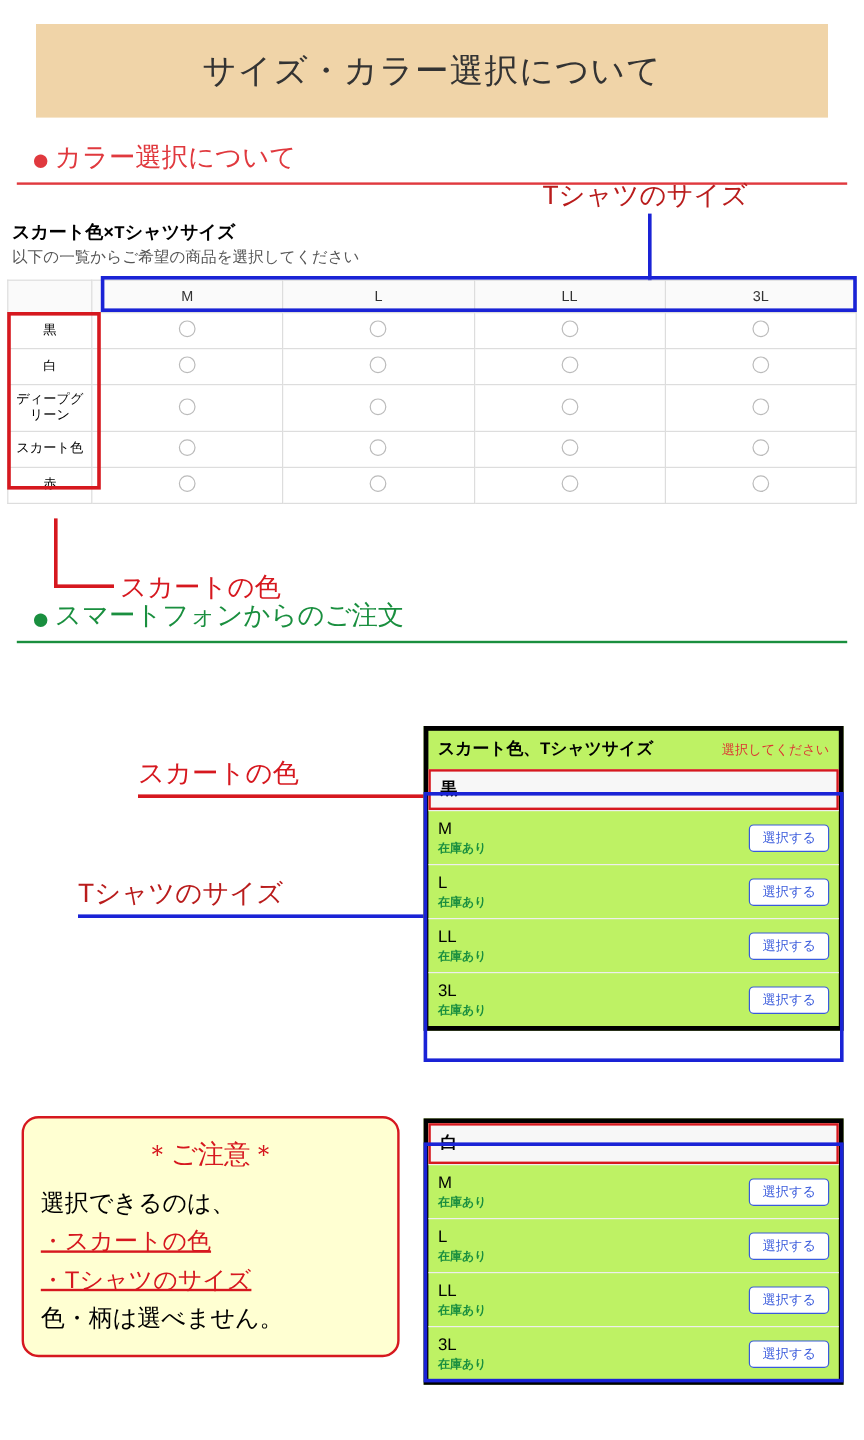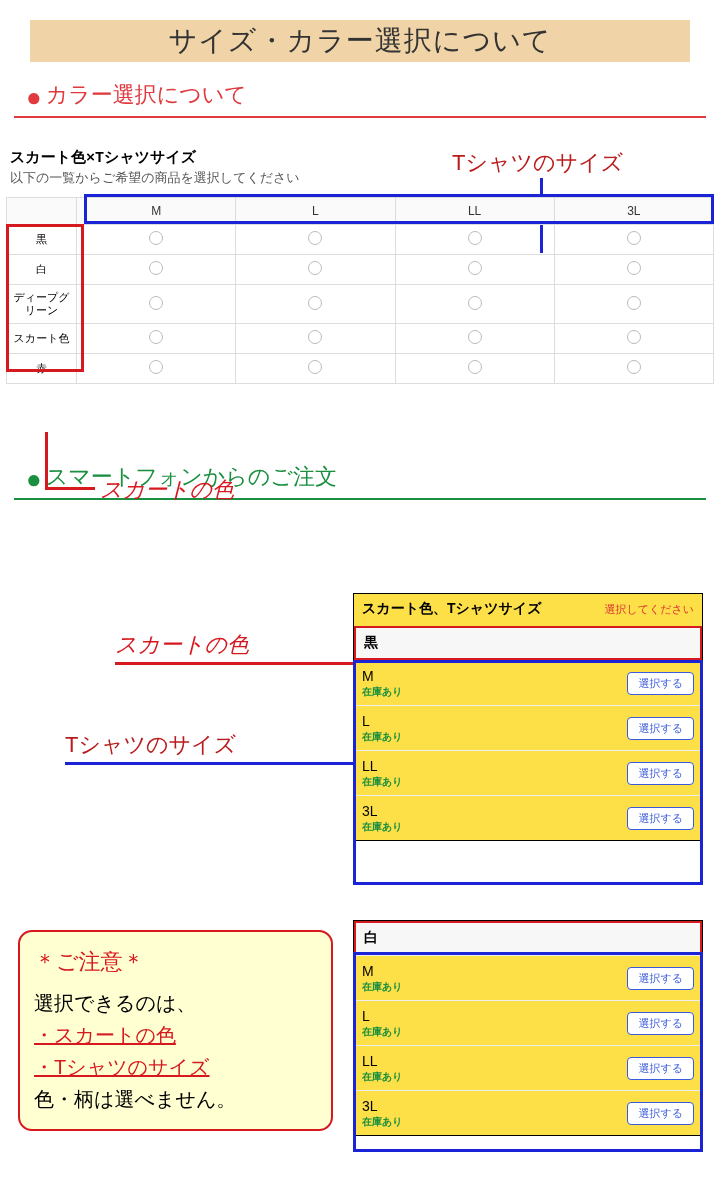--- a/index.html
+++ b/index.html
@@ -11,58 +11,59 @@
     color: #000;
     position: relative;
     overflow: hidden;
   }
   .title-banner {
     margin: 20px 30px 0 30px;
     background: #f0d4a8;
     text-align: center;
     font-size: 28px;
     letter-spacing: 1px;
-    padding: 2px 0;
+    padding: 20px 0;
     color: #333;
   }
   .section-heading {
     font-size: 22px;
     padding: 18px 0 6px 12px;
     display: flex;
     align-items: center;
   }
   .sec-red { color: #e0393e; border-bottom: 2px solid #e0393e; margin: 0 14px; }
   .sec-green { color: #1a8f3f; border-bottom: 2px solid #1a8f3f; margin: 0 14px; }
   .bullet { font-size: 26px; line-height: 1; margin-right: 4px; position: relative; top:2px; }
   .callout {
     position: absolute;
     font-size: 22px;
   }
   .callout.blue { color: #b91c1c; }
-  .callout.red { color: #d6181f; font-style: italic; }
+  .callout.red { color: #d6181f; }
 
   
   .pc-block { margin: 30px 6px 0 6px; position: relative; }
   .pc-title { font-size: 15px; font-weight: bold; padding-left: 4px; font-family: Liberation Mono, monospace; }
   .pc-sub { font-size: 13px; color: #555; padding: 2px 0 10px 4px; }
   table.matrix { width: 100%; border-collapse: collapse; font-size: 12px; }
   table.matrix th, table.matrix td { border: 1px solid #ddd; text-align: center; padding: 6px 2px; }
   table.matrix th { background: #fafafa; font-weight: normal; color:#333;}
   .rowlabel { width: 70px; font-size: 11px; line-height: 1.2; }
   .rad { display:inline-block; width:14px;height:14px;border:1px solid #bbb;border-radius:50%; }
   .overlay-blue-top {
     position:absolute; border:3px solid #1a23d6; pointer-events:none;
   }
   .overlay-red-left {
     position:absolute; border:3px solid #d6181f; pointer-events:none;
   }
   .sp-panel {
     position: absolute;
-    border: 1px solid #000000;
-    background: #fde047;
+    border: 4px solid #000000;
+    background: #bef264;
+    margin-top: 12px;
   }
   .sp-title-row { display:flex; justify-content:space-between; align-items:center; padding: 6px 8px 8px 8px; }
   .sp-title { font-weight: bold; font-size: 14px; }
   .sp-please { color:#d33; font-size: 11px; }
   .sp-color-head {
     background:#f7f7f7; font-weight:bold; font-size:14px; padding:6px 8px;
     border:2px solid #d6181f;
   }
   .sp-item {
     display:flex; justify-content:space-between; align-items:center;
@@ -78,21 +79,21 @@
     position:absolute; border:3px solid #1a23d6; pointer-events:none;
   }
 
   
   .caution {
     position:absolute; left:18px; top:930px; width:315px;
     background:#ffffd2; border:2px solid #d6181f; border-radius:14px;
     padding:12px 14px 14px 14px;
     font-size:20px; line-height:1.6;
   }
-  .caution .cap-title { color:#d6181f; text-align:left; font-size:22px; margin-bottom:8px; }
+  .caution .cap-title { color:#d6181f; text-align:center; font-size:22px; margin-bottom:8px; }
   .caution .ul { text-decoration: underline; }
   .caution .red { color:#d6181f; }
 
   
   .hline { position:absolute; background:#d6181f; height:3px; }
   .hline.blue { background:#1a23d6; }
   .vline { position:absolute; background:#d6181f; width:3px; }
   .vline.blue { background:#1a23d6; }
 </style>
 </head>

